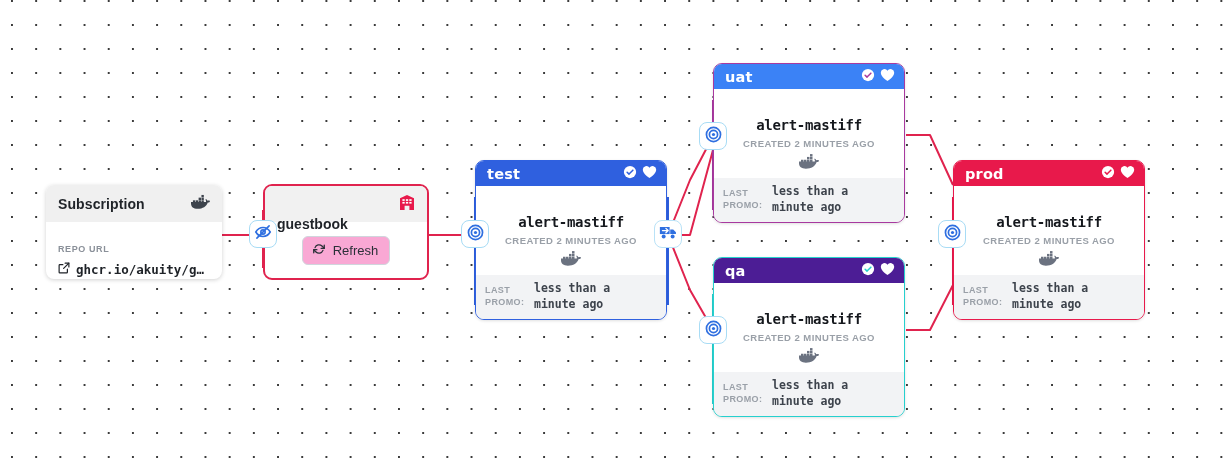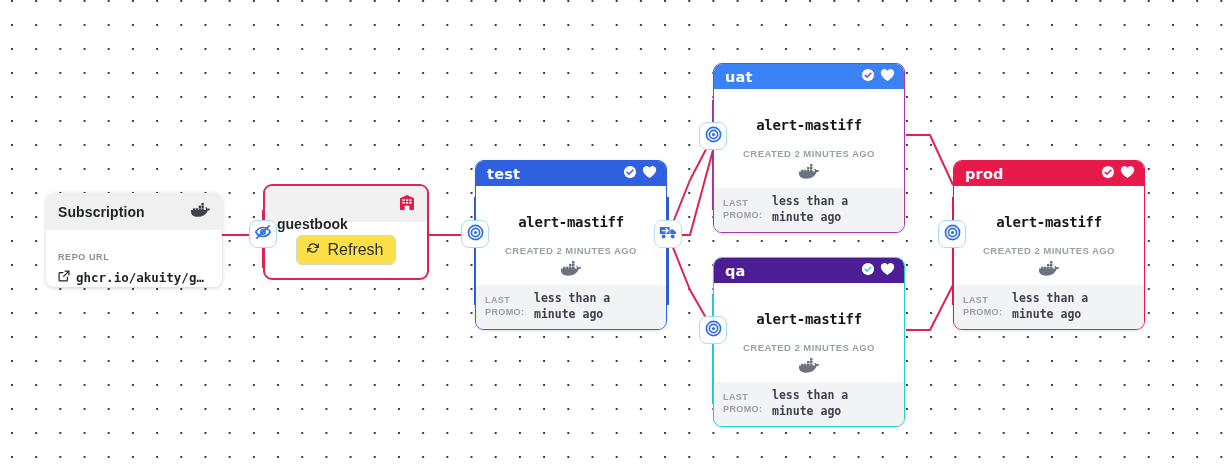--- a/index.html
+++ b/index.html
@@ -28,21 +28,21 @@
     background-color:#fff;
   }
   
   #edges { position:absolute; left:0; top:0; width:1231px; height:475px; }
 
   
   .node { position:absolute; }
 
   
   .sub-card{
-    left:46px; top:193px; width:176px; height:94px;
+    left:46px; top:185px; width:176px; height:94px;
     background:#ffffff;
     border-radius:8px;
     box-shadow:0 1px 4px rgba(0,0,0,.18);
     overflow:hidden;
   }
   .sub-head{
     height:37px; background:#f0f0f0;
     display:flex; align-items:center; justify-content:space-between;
     padding:0 12px;
   }
@@ -66,23 +66,23 @@
   }
   .wh-head{
     height:36px; background:#f1f1f1;
     display:flex; align-items:center; justify-content:space-between;
     padding:0 12px;
   }
   .wh-title{ font-size:14px; font-weight:700; color:#1f2328;margin-top:39px; }
   .wh-body{ display:flex; align-items:center; justify-content:center; height:56px; }
   .refresh-btn{
     display:inline-flex; align-items:center; gap:7px;
-    background:#fde047; border:1px solid #d0d5dc; border-radius:6px;
+    background:#f9a8d4; border:1px solid #d0d5dc; border-radius:6px;
     padding:5px 11px 5px 9px;
-    font-size:16px; color:#2b3038; cursor:pointer;
+    font-size:13px; color:#2b3038; cursor:pointer;
     font-family:"Liberation Sans", sans-serif;
   }
 
   
   .stage{
     width:192px;
     border-radius:9px;
     overflow:hidden;
     background:#ffffff;
   }
@@ -94,21 +94,21 @@
     color:#ffffff; font-size:14.5px; font-weight:700; letter-spacing:.2px;
     font-family:"DejaVu Sans", sans-serif;
   }
   .stage-head-icons{ display:flex; align-items:center; gap:5px; }
   .stage-body{ padding:28px 8px 9px 8px; text-align:center; background:#fff; }
   .freight-name{
     font-family:"DejaVu Sans Mono", monospace;
     font-size:14px; font-weight:700; color:#15181d; letter-spacing:-.3px;
   }
   .freight-created{
-    margin-top:15px; font-size:9.5px; font-weight:600; color:#9aa0a8; letter-spacing:.45px;
+    margin-top:5px; font-size:9.5px; font-weight:600; color:#9aa0a8; letter-spacing:.45px;
   }
   .freight-img{ margin-top:4px; display:flex; justify-content:center; }
   .promo-row{
     display:flex; align-items:center; gap:7px;
     background:#f2f3f5; padding:6px 9px 7px 9px;
   }
   .promo-label{
     font-size:9px; font-weight:600; color:#9aa0a8; letter-spacing:.4px;
     line-height:1.25; text-align:left; flex:0 0 auto; width:42px;
   }

